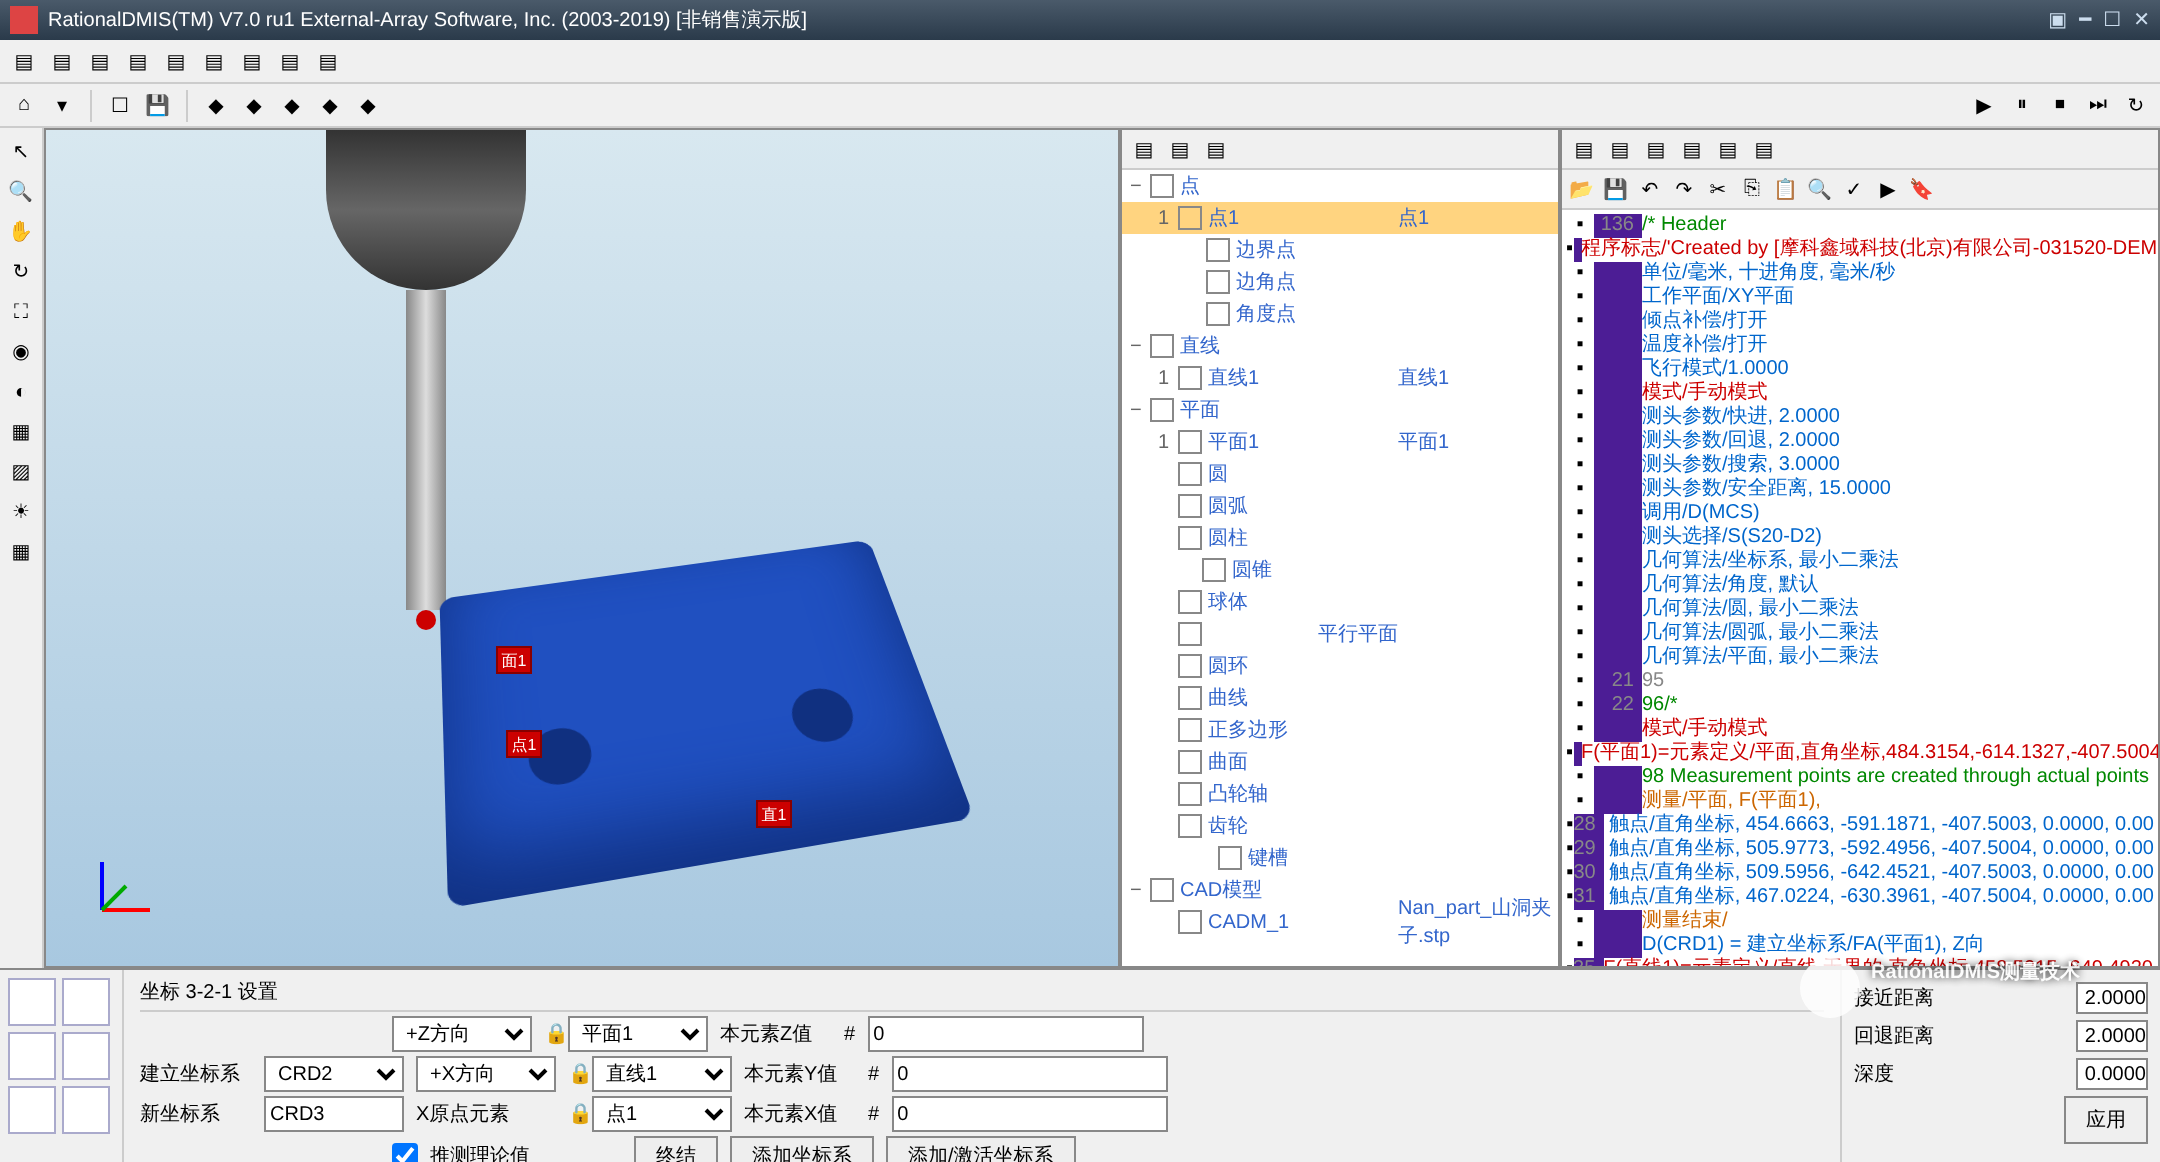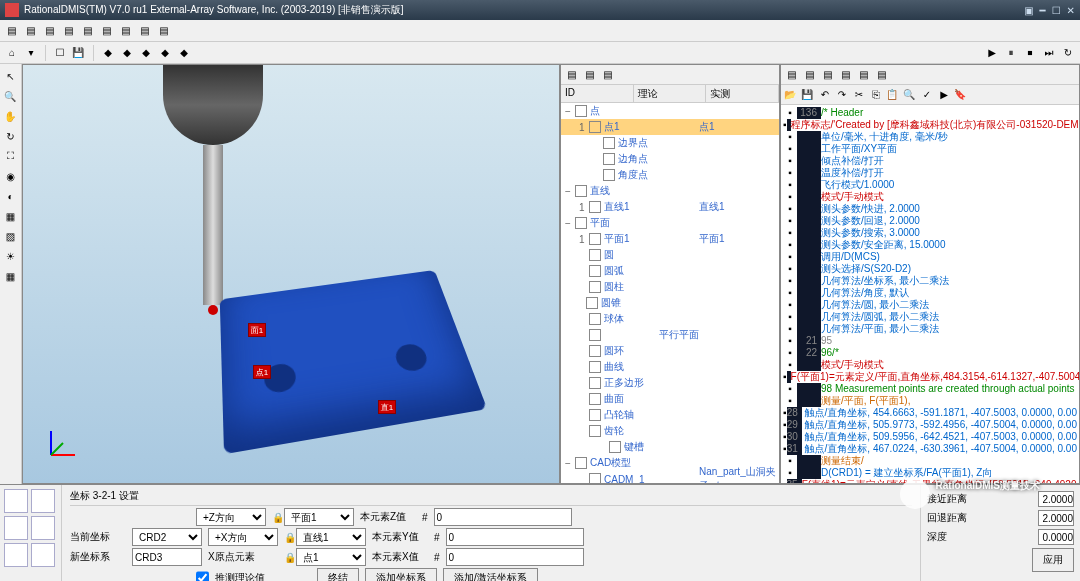--- a/index.html
+++ b/index.html
@@ -48,21 +48,21 @@
 .form-row { display: flex; align-items: center; gap: 6px; height: 20px; }
 .form-row label { width: 56px; font-size: 10px; }
 .form-row select, .form-row input { height: 18px; border: 1px solid #888; font-size: 10px; padding: 0 2px; background: #fff; }
 .form-row select { width: 70px; }
 .form-row button { height: 20px; padding: 0 10px; border: 1px solid #888; background: #eee; font-size: 10px; cursor: pointer; }
 .bot-right { width: 160px; border-left: 1px solid #ccc; padding: 6px; display: flex; flex-direction: column; gap: 3px; }
 .bot-right .row { display: flex; justify-content: space-between; align-items: center; }
 .bot-right input { width: 36px; height: 16px; border: 1px solid #888; text-align: right; font-size: 10px; }
 .watermark { position: absolute; right: 40px; bottom: 72px; color: #fff; font-size: 22px; font-weight: bold; text-shadow: 0 0 4px #000; opacity: 0.85; pointer-events: none; display: flex; align-items: flex-start; gap: 6px; }
 .watermark .wx { width: 30px; height: 30px; background: #fff; border-radius: 50%; }
-.ln { display: flex; } .ln .num { width: 24px; text-align: right; color: #888; padding-right: 4px; background: #0f172a; } .ln .ico2 { width: 14px; text-align: center; }
+.ln { display: flex; } .ln .num { width: 24px; text-align: right; color: #888; padding-right: 4px; background: #4c1d95; } .ln .ico2 { width: 14px; text-align: center; }
 </style>
 </head>
 <body>
 
 <div class="titlebar">
   <div class="logo"></div>
   <div class="title">RationalDMIS(TM) V7.0 ru1    External-Array Software, Inc. (2003-2019) [非销售演示版]</div>
   <div class="winbtns">
     <span>▣</span>
     <span>━</span>
@@ -134,25 +134,20 @@
       <line x1="8" y1="32" x2="20" y2="20" stroke="#0a0" stroke-width="2"></line>
     </svg>
   </div>
 
   <div class="tree-panel">
     <div class="panel-tb">
       <span class="tb-btn">▤</span>
       <span class="tb-btn">▤</span>
       <span class="tb-btn">▤</span>
     </div>
-    <div class="tree-header">
-      <div>ID</div>
-      <div>理论</div>
-      <div>实测</div>
-    </div>
     <div class="tree-body" id="tree-body">
         <div class="tree-item" style="padding-left: 4px;">
           <span class="exp">−</span>
           <span class="ico"></span>
           <span class="lbl">点</span>
           <span class="val"></span>
         </div>
         <div class="tree-item sel" style="padding-left: 18px;">
           <span class="exp">1</span>
           <span class="ico"></span>
@@ -212,21 +207,21 @@
           <span class="ico"></span>
           <span class="lbl">圆弧</span>
           <span class="val"></span>
         </div>
         <div class="tree-item" style="padding-left: 18px;">
           <span class="exp"></span>
           <span class="ico"></span>
           <span class="lbl">圆柱</span>
           <span class="val"></span>
         </div>
-        <div class="tree-item" style="padding-left: 15px; align-items: center;">
+        <div class="tree-item" style="padding-left: 30px; align-items: center;">
           <span class="exp"></span>
           <span class="ico"></span>
           <span class="lbl">圆锥</span>
           <span class="val"></span>
         </div>
         <div class="tree-item" style="padding-left: 18px;">
           <span class="exp"></span>
           <span class="ico"></span>
           <span class="lbl">球体</span>
           <span class="val"></span>
@@ -336,21 +331,21 @@
     <div class="form-row">
       <span style="width:120px"></span>
       <select><option>+Z方向</option></select>
       <span style="width:6px">🔒</span>
       <select><option>平面1</option></select>
       <label>本元素Z值</label>
       <span>#</span>
         <input value="0" style="">
     </div>
     <div class="form-row">
-      <label>当前坐标</label>
+      <label>建立坐标系</label>
       <select><option>CRD2</option></select>
       <select><option>+X方向</option></select>
       <span style="width:6px">🔒</span>
       <select><option>直线1</option></select>
       <label>本元素Y值</label>
       <span>#</span>
         <input value="0" style="">
     </div>
     <div class="form-row">
       <label>新坐标系</label>

